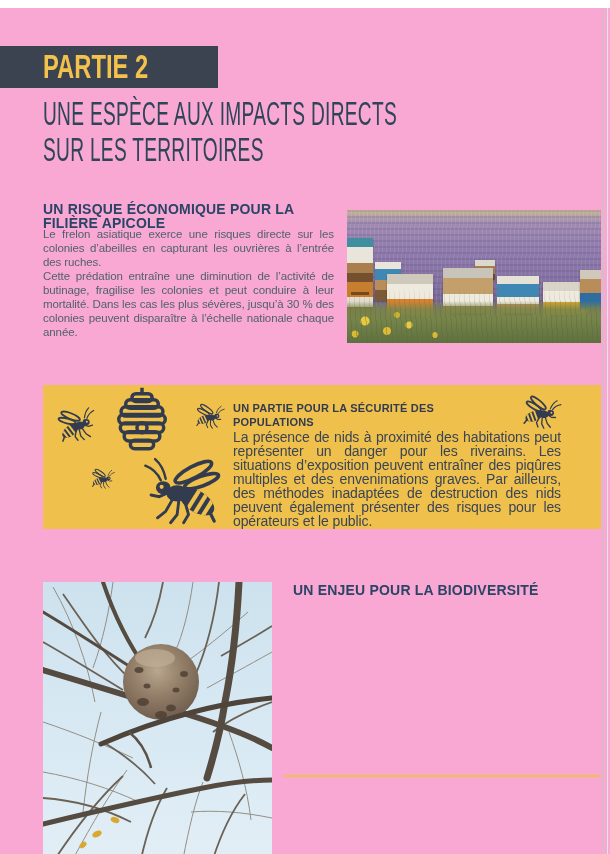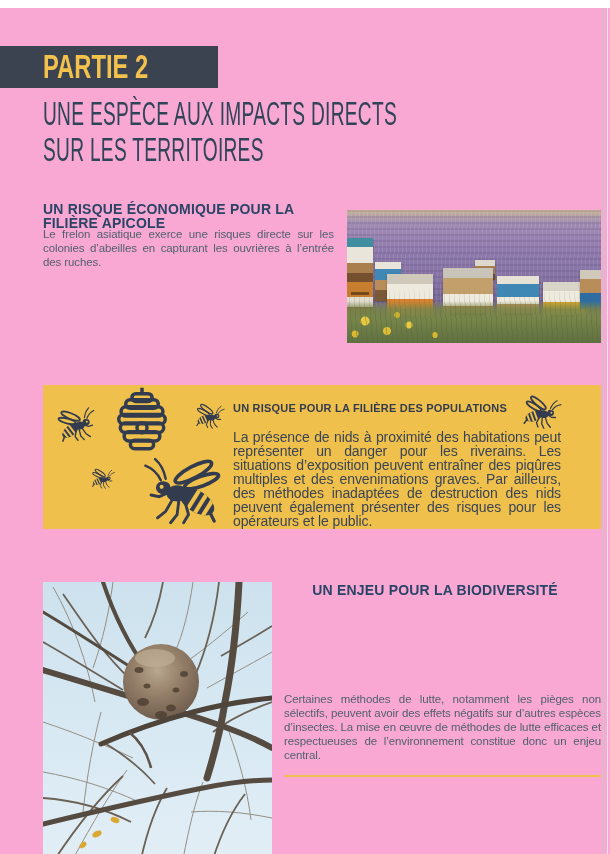--- a/index.html
+++ b/index.html
@@ -71,21 +71,21 @@
 
   
   .callout { position:absolute; left:43px; top:377px; width:558px; height:144px; background:#EFC14C; }
   .callout-heading { position:absolute; left:190px; top:16px; width:285px;
     font-size:11px; line-height:14px; font-weight:700; color:#333B4F; letter-spacing:0.2px; }
   .callout-body { position:absolute; left:190px; top:45px; width:328px;
     font-size:14px; line-height:14px; color:#3B4456; text-align:justify; letter-spacing:-0.1px; }
   .c-icon { position:absolute; }
 
   
-  .bio-heading { left:280px; top:575px; width:310px;text-align:center; }
+  .bio-heading { left:293px; top:575px; width:310px; }
   .bio-para1 { left:284px; top:599px; width:317px; }
   .bio-para2 { left:284px; top:684px; width:317px; }
   .bio-divider { position:absolute; left:284px; top:767px; width:317px; height:2px; background:#EFC14C; }
 
   .photo-nest { left:43px; top:574px; width:229px; height:277px;
     background:linear-gradient(180deg,#cde2ee 0%,#d8e9f3 55%,#e2eef6 100%); }
 </style>
 </head>
 <body>
 
@@ -147,20 +147,21 @@
     <span class="part-label">PARTIE 2</span>
   </div>
   <h1 class="doc-title">
     <span class="tl">UNE ESPÈCE AUX IMPACTS DIRECTS</span>
     <span class="tl">SUR LES TERRITOIRES</span>
   </h1>
 
   <div class="sec-heading apicole-heading">UN RISQUE ÉCONOMIQUE POUR LA FILIÈRE APICOLE</div>
   <div class="body-text apicole-body">
     <p>Le frelon asiatique exerce une risques directe sur les colonies d’abeilles en capturant les ouvrières à l’entrée des ruches.</p>
+    <p>Cette prédation entraîne une diminution de l’activité de butinage, fragilise les colonies et peut conduire à leur mortalité. Dans les cas les plus sévères, jusqu’à 30 % des colonies peuvent disparaître à l’échelle nationale chaque année.</p>
   </div>
 
   <div class="photo photo-hives">
     <div class="lav-texture"></div>
 
     <div class="hive" style="left:0px; top:28px; width:26px;">
       <div class="b" style="height:9px;  background:#3f8fa0"></div>
       <div class="b" style="height:16px; background:#e9e5da"></div>
       <div class="b" style="height:10px; background:#a97f4e"></div>
       <div class="b" style="height:9px;  background:#74502f"></div>
@@ -233,21 +234,21 @@
     <svg class="c-icon" style="left:98px; top:66px; width:82px; height:75px;" viewBox="0 0 100 92">
         <use href="#sym-hornet"></use>
       </svg>
     <svg class="c-icon" style="left:152px; top:17px; width:30px; height:27px; transform:scaleX(-1) rotate(-8deg);" viewBox="0 0 100 92">
         <use href="#sym-hornet"></use>
       </svg>
     <svg class="c-icon" style="left:480px; top:9px; width:38px; height:35px; transform:scaleX(-1) rotate(-12deg);" viewBox="0 0 100 92">
         <use href="#sym-hornet"></use>
       </svg>
 
-    <div class="callout-heading">UN RISQUE POUR LA FILIÈRE DES POPULATIONS</div>
+    <div class="callout-heading">UN PARTIE POUR LA SÉCURITÉ DES POPULATIONS</div>
     <div class="callout-body">La présence de nids à proximité des habitations peut représenter un danger pour les riverains. Les situations d’exposition peuvent entraîner des piqûres multiples et des envenimations graves. Par ailleurs, des méthodes inadaptées de destruction des nids peuvent également présenter des risques pour les opérateurs et le public.</div>
   </div>
 
   <div class="photo photo-nest">
     <svg width="229" height="277" viewBox="0 0 229 277">
       <defs>
         <radialGradient id="nestgrad" cx="45%" cy="35%" r="70%">
           <stop offset="0%" stop-color="#b9a78f"></stop>
           <stop offset="45%" stop-color="#95806a"></stop>
           <stop offset="100%" stop-color="#6b594a"></stop>
@@ -308,16 +309,15 @@
 
       <g fill="#d9a832">
         <ellipse cx="54" cy="252" rx="5" ry="3" transform="rotate(-24 54 252)"></ellipse>
         <ellipse cx="72" cy="238" rx="4.5" ry="2.8" transform="rotate(18 72 238)"></ellipse>
         <ellipse cx="40" cy="263" rx="4" ry="2.5" transform="rotate(-40 40 263)"></ellipse>
       </g>
     </svg>
   </div>
 
   <div class="sec-heading bio-heading">UN ENJEU POUR LA BIODIVERSITÉ</div>
-  <div class="body-text bio-para2">Certaines méthodes de lutte, notamment les pièges non sélectifs, peuvent avoir des effets négatifs sur d’autres espèces d’insectes. La mise en œuvre de méthodes de lutte efficaces et respectueuses de l’environnement constitue donc un enjeu central.</div>
   <div class="bio-divider"></div>
 
 </div>
 
 </body></html>

